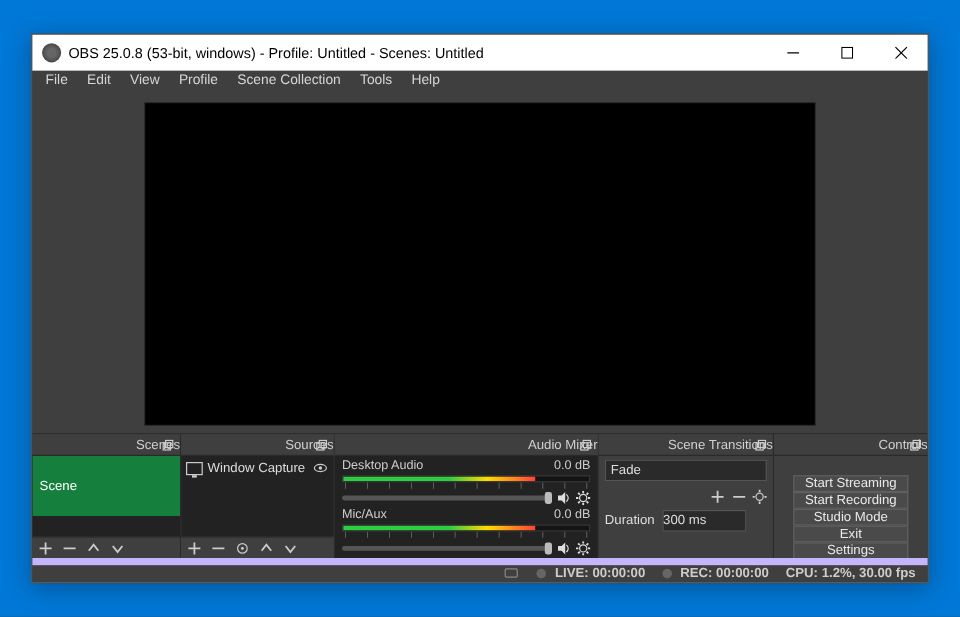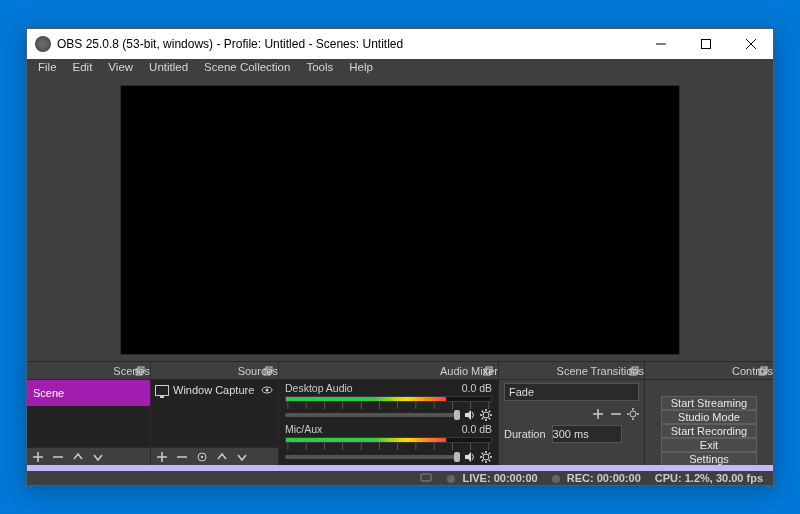--- a/index.html
+++ b/index.html
@@ -115,22 +115,22 @@
     align-items: center;
     padding: 0 4px;
     gap: 6px;
     border-top: 1px solid #2a2a2a;
   }
   .ficon { display:flex; align-items:center; justify-content:center; width:14px; height:14px; color:#ccc; }
   .ficon svg { width:12px; height:12px; }
   
   .scenes { width: 124px; }
   .list-item-sel {
-    background: #a21caf;
-    padding: 7px 6px;
+    background: #15803d;
+    padding: 19px 6px;
     color: #fff;
   }
   
   .sources { width: 128px; }
   .src-item {
     display:flex; align-items:center;
     padding: 3px 4px;
     gap: 4px;
   }
   .src-item .eye { margin-left:auto; }
@@ -236,21 +236,21 @@
           <line x1="0" y1="0" x2="10" y2="10" stroke="#000" stroke-width="1"></line>
           <line x1="10" y1="0" x2="0" y2="10" stroke="#000" stroke-width="1"></line>
         </svg>
     </div>
   </div>
 
   <div class="menubar">
     <div class="mitem">File</div>
     <div class="mitem">Edit</div>
     <div class="mitem">View</div>
-    <div class="mitem">Untitled</div>
+    <div class="mitem">Profile</div>
     <div class="mitem">Scene Collection</div>
     <div class="mitem">Tools</div>
     <div class="mitem">Help</div>
   </div>
 
   <div class="preview-area">
     <div class="preview"></div>
   </div>
 
   <div class="docks">
@@ -510,22 +510,22 @@
         <span>Controls</span>
         <span class="popout">
           <svg viewBox="0 0 10 10">
               <rect x="1" y="3" width="6" height="6" fill="none" stroke="#ccc"></rect>
               <rect x="3" y="1" width="6" height="6" fill="none" stroke="#ccc"></rect>
             </svg>
         </span>
       </div>
       <div class="dock-body">
         <div class="btn">Start Streaming</div>
+        <div class="btn">Start Recording</div>
         <div class="btn">Studio Mode</div>
-        <div class="btn">Start Recording</div>
         <div class="btn">Exit</div>
         <div class="btn">Settings</div>
       </div>
     </div>
 
   </div>
 
   <div class="statusbar">
     <span style="display:inline-flex;align-items:center">
         <svg width="14" height="14" viewBox="0 0 14 14">

